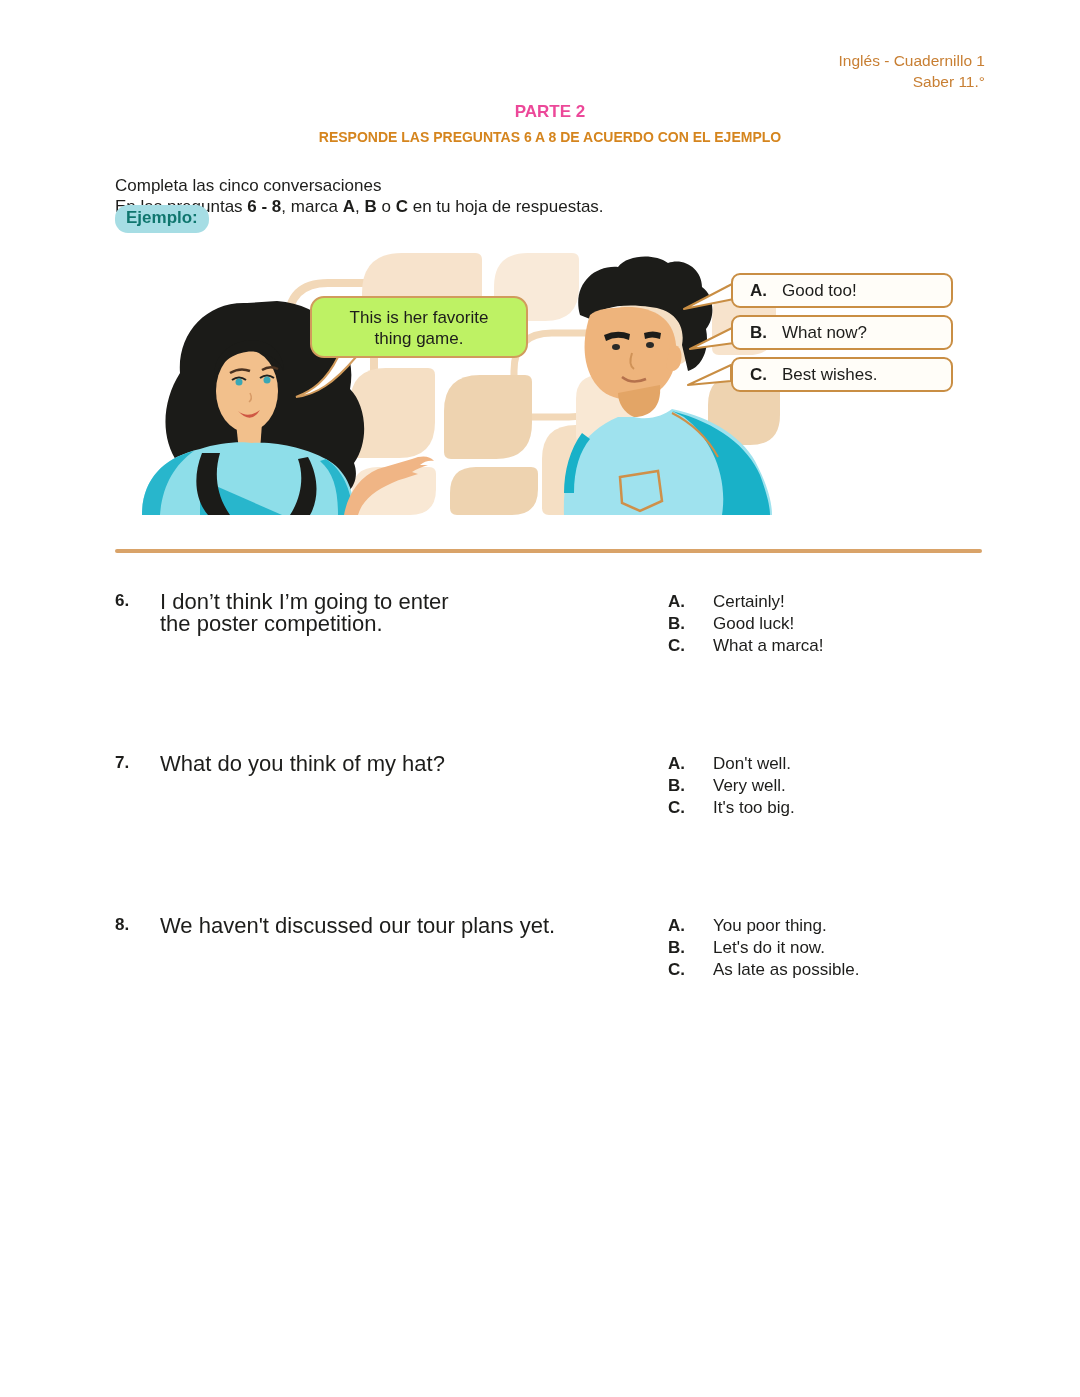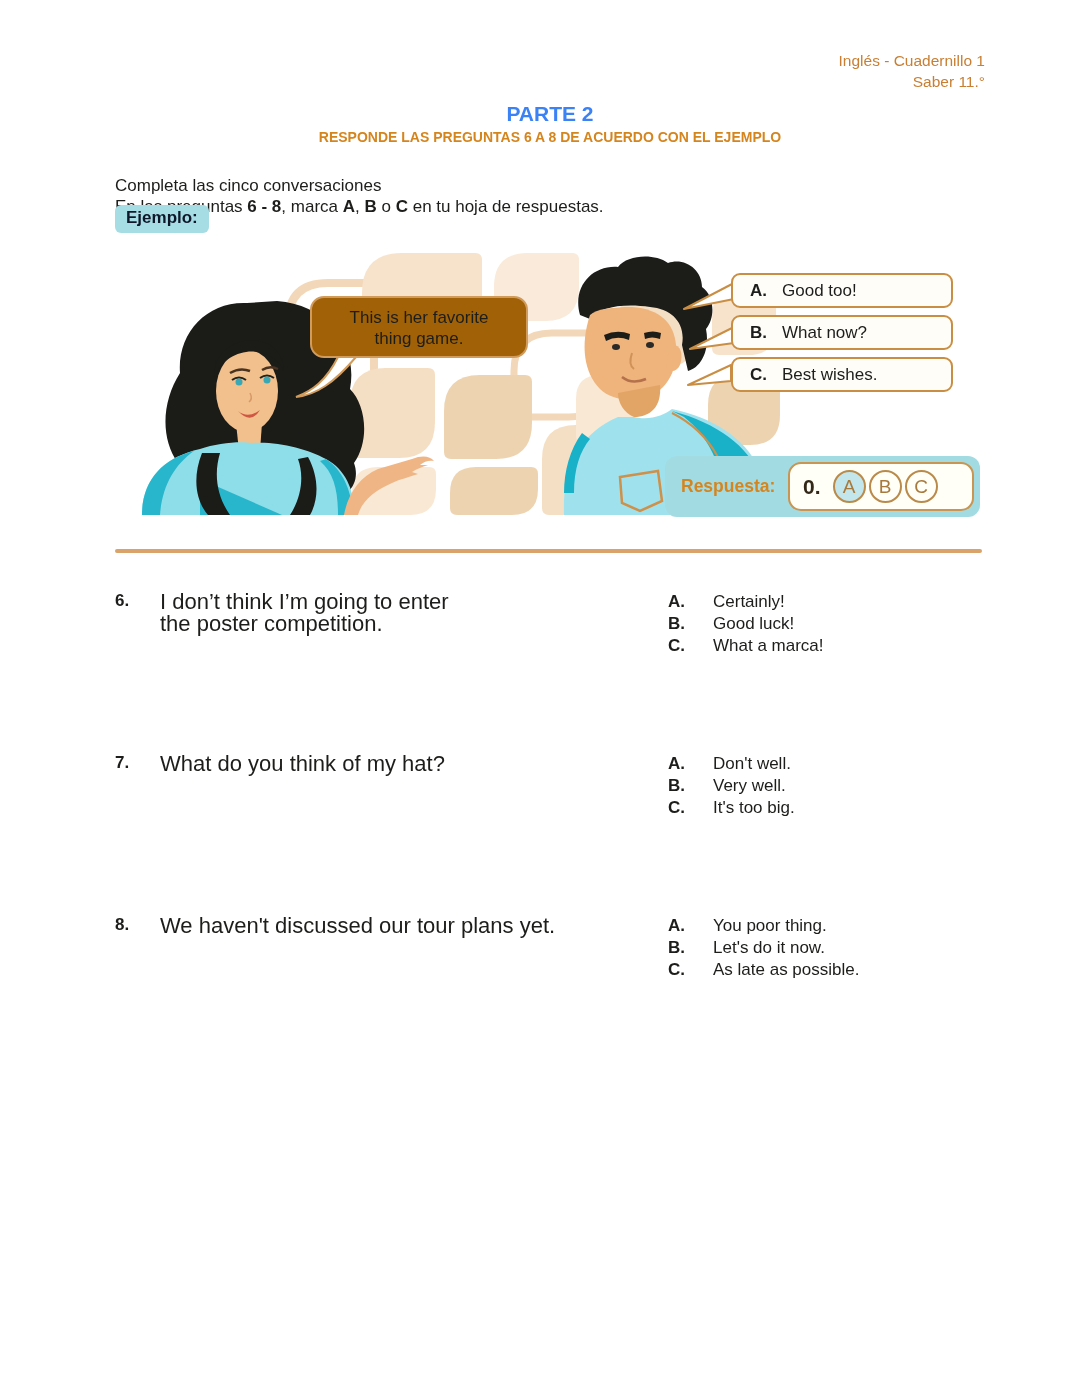--- a/index.html
+++ b/index.html
@@ -4,34 +4,34 @@
 <style>
   html,body{margin:0;padding:0;background:#ffffff;}
   .page{
     position:relative;width:1080px;height:1062px;margin:0 auto;background:#ffffff;
     overflow:hidden;font-family:"Liberation Sans",sans-serif;color:#1d1d1b;
   }
   .abs{position:absolute;}
   
   .header{top:50px;right:95px;text-align:right;color:#c87f33;font-size:15.5px;line-height:21px;}
   
-  .part-title{top:102px;left:110px;width:880px;text-align:center;color:#3b82f6;font-weight:bold;font-size:21px;}
+  .part-title{top:102px;left:110px;width:880px;text-align:center;color:#ec4899;font-weight:bold;font-size:17px;}
   .section-heading{top:129px;left:110px;width:880px;text-align:center;color:#d5851e;font-weight:bold;font-size:14px;}
   
   .instr{left:115px;font-size:17px;margin-top:20px;}
   .instr1{top:156px;}
   .instr2{top:177px;}
   .instr2 .b{font-weight:bold;}
   
-  .ejemplo{left:115px;top:205px;background:#a6dde4;color:#0f172a;font-weight:bold;font-size:17px;
-    padding:3px 11px 5px;border-radius:6px;text-align:center;}
+  .ejemplo{left:115px;top:205px;background:#a6dde4;color:#0f766e;font-weight:bold;font-size:17px;
+    padding:3px 11px 5px;border-radius:13px;text-align:center;}
   
   .illustration{left:112px;top:253px;width:870px;height:262px;}
   .illustration svg{position:absolute;left:0;top:0;}
-  .bubble{left:198px;top:43px;width:218px;height:62px;background:#a16207;border:2px solid #d19b5c;
+  .bubble{left:198px;top:43px;width:218px;height:62px;background:#bef264;border:2px solid #d19b5c;
     border-radius:14px;text-align:center;font-size:17px;line-height:21px;padding-top:9px;box-sizing:border-box;}
   .opt-box{left:619px;width:222px;height:35px;background:#fffdf8;border:2px solid #c98e44;border-radius:9px;
     display:flex;align-items:center;box-sizing:border-box;padding-left:17px;font-size:17px;}
   .opt-box .letter{font-weight:bold;width:32px;flex:none;}
   .box-a{top:20px;} .box-b{top:62px;} .box-c{top:104px;}
   .resp-panel{left:553px;top:203px;width:315px;height:61px;background:#a3dbe3;border-radius:12px;
     display:flex;align-items:center;padding:0 6px 0 16px;box-sizing:border-box;}
   .resp-label{color:#d5851e;font-weight:bold;font-size:17.5px;}
   .resp-inner{margin-left:auto;width:186px;height:49px;background:#fffef7;border:2.5px solid #c89552;
     border-radius:13px;display:flex;align-items:center;box-sizing:border-box;padding-left:13px;}
@@ -152,31 +152,20 @@
     </div>
     <div class="abs opt-box box-b">
       <span class="letter">B.</span>
       <span>What now?</span>
     </div>
     <div class="abs opt-box box-c">
       <span class="letter">C.</span>
       <span>Best wishes.</span>
     </div>
 
-    <div class="abs resp-panel">
-      <span class="resp-label">Respuesta:</span>
-      <div class="resp-inner">
-        <span class="resp-num">0.</span>
-        <div class="circles">
-          <div class="circle selected">A</div>
-          <div class="circle">B</div>
-          <div class="circle">C</div>
-        </div>
-      </div>
-    </div>
   </div>
 
   <div class="abs divider"></div>
 
   <div>
     <div class="abs q-num q6">6.</div>
     <div class="abs q-text q6">
       <div>I don’t think I’m going to enter</div>
       <div>the poster competition.</div>
     </div>

